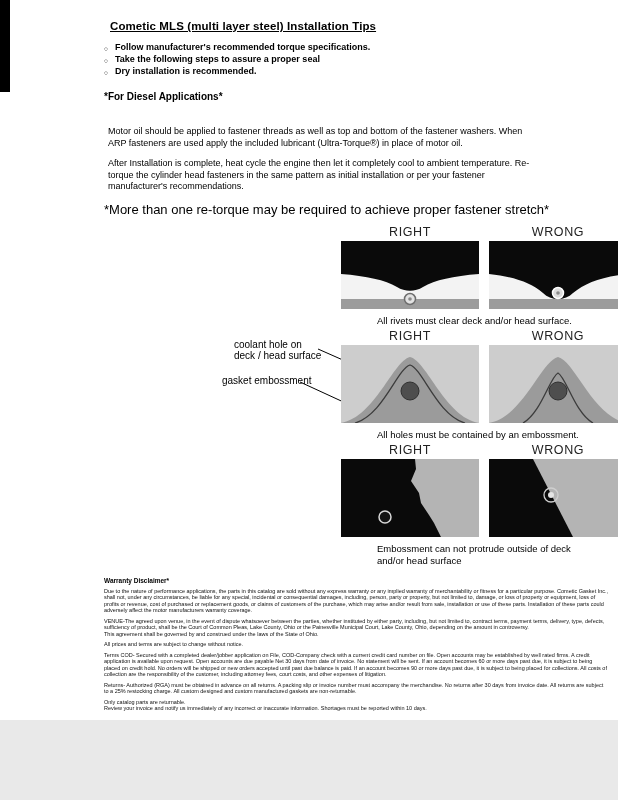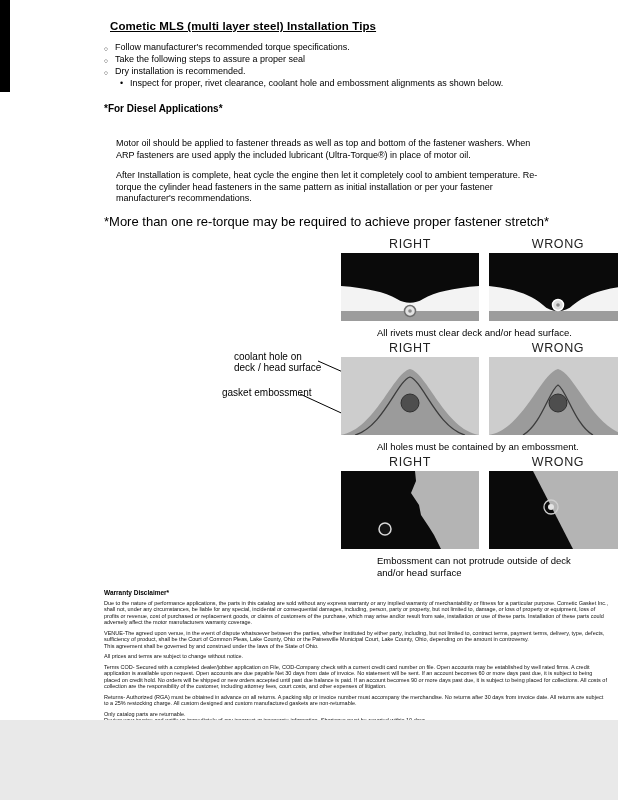--- a/index.html
+++ b/index.html
@@ -8,27 +8,27 @@
     background:#ffffff; overflow:hidden; color:#000;
     font-family:"Liberation Sans", sans-serif;
   }
   .edge-mark { position:absolute; left:0; top:0; width:10px; height:92px; background:#000; }
   .content { padding:20px 0 0 104px; }
   .title {
     font-size:11.5px; font-weight:bold; text-decoration:underline;
     margin:0 0 9px 6px; letter-spacing:0.1px;
   }
   ul.tips { list-style:none; margin:0; padding:0; font-size:9px; line-height:12px; }
-  ul.tips > li { position:relative; padding-left:11px; }
+  ul.tips > li { position:relative; padding-left:11px;font-weight:bold; }
   ul.tips > li::before { content:"○"; position:absolute; left:0; top:2px; font-size:6.5px; }
   ul.sub { list-style:none; margin:0 0 0 16px; padding:0; }
   ul.sub > li { position:relative; padding-left:10px; line-height:12px; }
   ul.sub > li::before { content:"•"; position:absolute; left:0; top:0; font-size:9px; }
   .diesel-heading { font-size:10px; font-weight:bold; margin:14px 0 24px 0; }
-  .body-para { font-size:9px; line-height:11.5px; width:424px; margin:0 0 9px 12px; }
+  .body-para { font-size:9px; line-height:11.5px; width:424px; margin:0 0 9px 4px; }
   .note { font-size:13px; margin:3px 0 0 0; }
   .diagrams { position:relative; height:342px; margin-top:8px; }
   .dg-label {
     position:absolute; font-size:12.5px; color:#222; letter-spacing:0.6px;
     transform:translateX(-50%); white-space:nowrap;
   }
   .fig { position:absolute; width:138px; }
   .fig svg { display:block; }
   .caption { position:absolute; left:237px; font-size:9.5px; line-height:12px; white-space:pre-line;margin-left:36px; }
   .side-label { position:absolute; font-size:10px; line-height:11px; white-space:pre-line; }
@@ -46,21 +46,20 @@
 
   <div class="content">
     <h1 class="title">Cometic MLS (multi layer steel) Installation Tips</h1>
 
     <ul class="tips">
       <li>Follow manufacturer's recommended torque specifications.</li>
       <li>Take the following steps to assure a proper seal</li>
       <li>Dry installation is recommended.</li>
     </ul>
     <ul class="tips sub">
-      <li>Inspect for proper, rivet clearance, coolant hole and embossment alignments as shown below.</li>
     </ul>
 
     <div class="diesel-heading">*For Diesel Applications*</div>
     <p class="body-para">Motor oil should be applied to fastener threads as well as top and bottom of the fastener washers. When ARP fasteners are used apply the included lubricant (Ultra-Torque®) in place of motor oil.</p>
     <p class="body-para">After Installation is complete, heat cycle the engine then let it completely cool to ambient temperature. Re-torque the cylinder head fasteners in the same pattern as initial installation or per your fastener manufacturer's recommendations.</p>
     <p class="note">*More than one re-torque may be required to achieve proper fastener stretch*</p>
 
     <div class="diagrams">
 
       <div class="dg-label" style="left:306px; top:0;">RIGHT</div>

